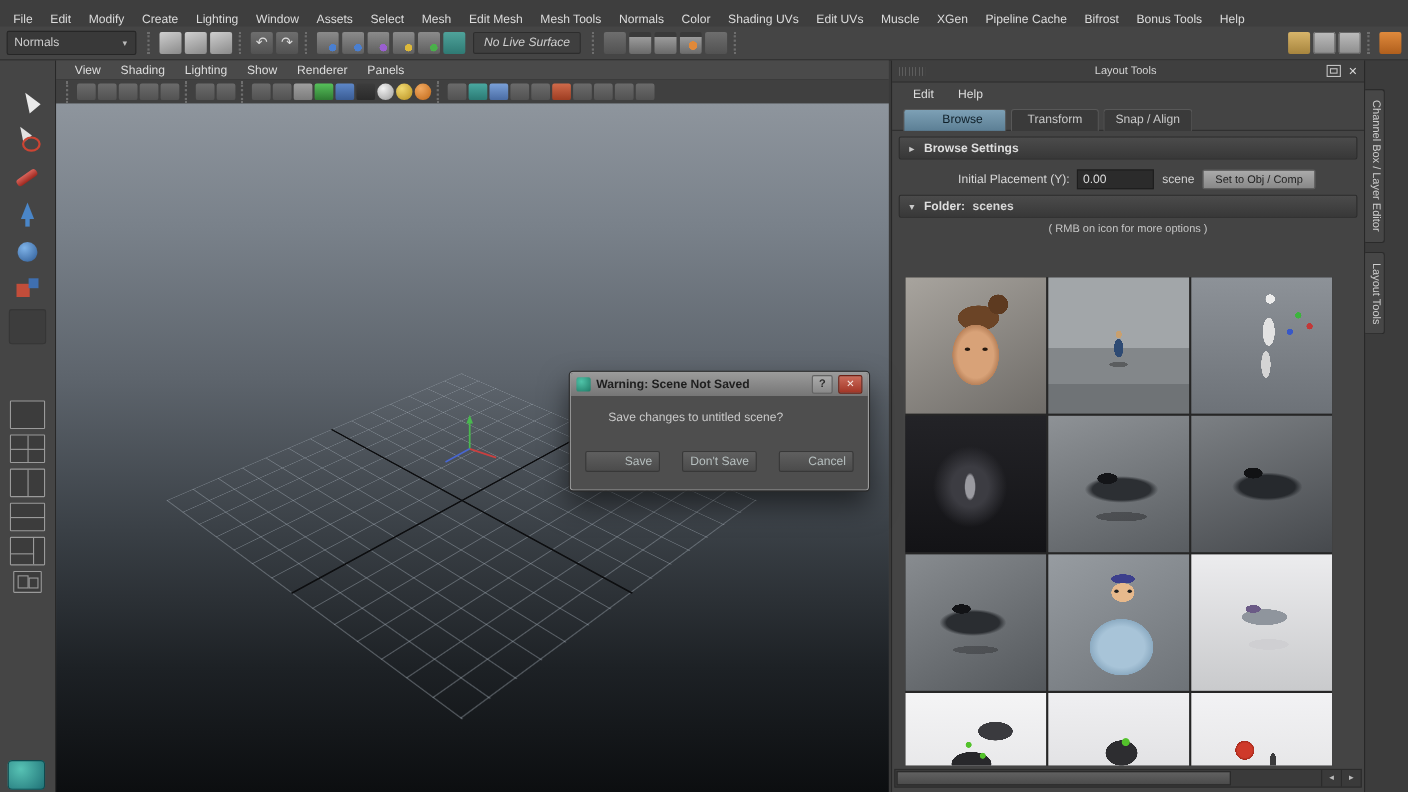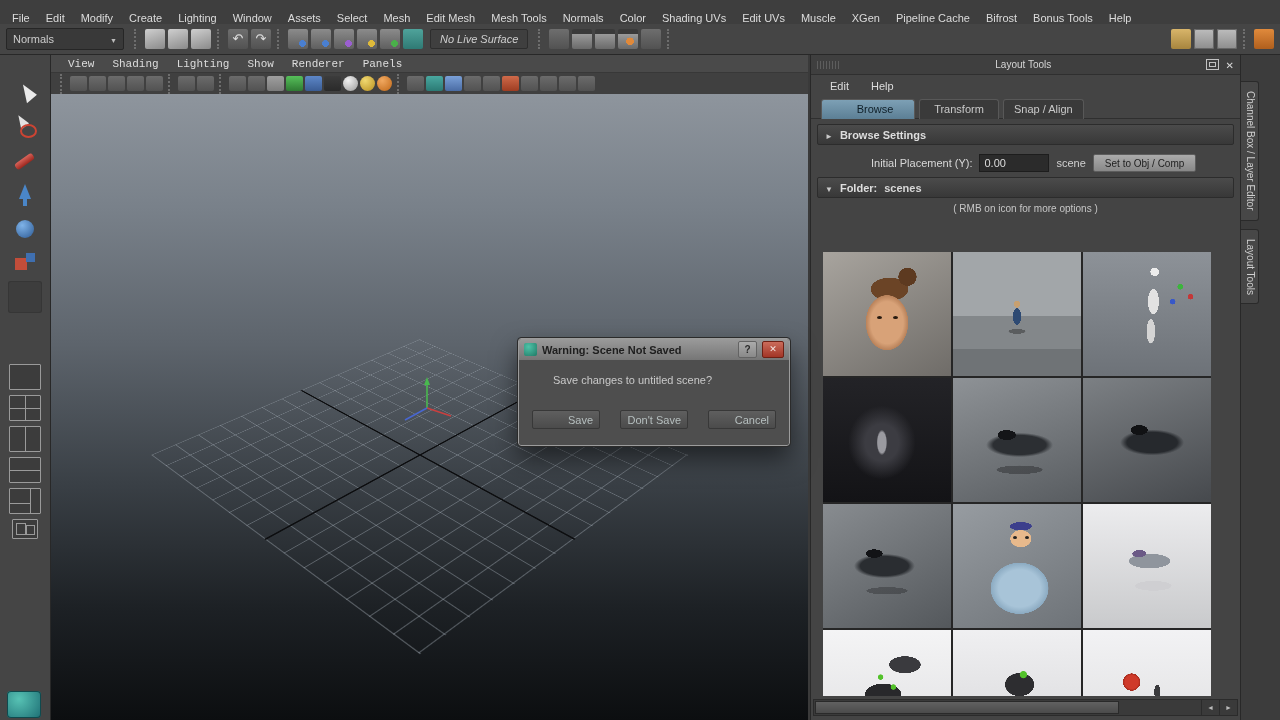--- a/index.html
+++ b/index.html
@@ -66,21 +66,21 @@
   .lb-three::before{content:"";position:absolute;inset:0;
     background:linear-gradient(#9a9a9a,#9a9a9a) 70% 0/1px 100% no-repeat,linear-gradient(#9a9a9a,#9a9a9a) 0 60%/70% 1px no-repeat;}
   .lb-pair{height:18px;width:24px;}
   .lb-pair::before{content:"";position:absolute;left:3px;top:3px;width:8px;height:10px;border:1px solid #9a9a9a;}
   .lb-pair::after{content:"";position:absolute;right:2px;top:5px;width:7px;height:8px;border:1px solid #9a9a9a;}
   #maya-logo{position:absolute;left:7px;bottom:2px;width:34px;height:27px;border-radius:4px;
     background:radial-gradient(circle at 35% 30%,#57c2b4,#1d6e74);box-shadow:inset 0 0 0 1px #0f4a4e;}
 
   
   #viewport{position:absolute;left:51px;top:55px;width:757px;height:665px;background:#444;}
-  #vp-menus{height:17px;display:flex;align-items:center;background:#4a4a4a;border-bottom:1px solid #383838;padding-left:8px;font-family:Liberation Mono, monospace;}
+  #vp-menus{height:17px;display:flex;align-items:center;background:#4a4a4a;border-bottom:1px solid #383838;padding-left:8px;}
   .vm{padding:0 9px;color:#ddd;}
   #vp-icons{height:21px;display:flex;align-items:center;gap:2px;background:#404040;border-bottom:1px solid #2e2e2e;padding:0 6px;}
   .vi{width:17px;height:15px;border-radius:2px;background:linear-gradient(#6b6b6b,#525252);flex:none;}
   .vi.vlt{background:linear-gradient(#9f9f9f,#7c7c7c);}
   .vi.vg{background:linear-gradient(#56c05a,#2f7a33);}
   .vi.vb{background:linear-gradient(#5d87c8,#3a5c94);}
   .vi.vb2{background:linear-gradient(#7aa0d8,#4a6ca4);}
   .vi.vt{background:linear-gradient(#49a8a0,#2b7a74);}
   .vi.vd{background:linear-gradient(#3c3c3c,#2a2a2a);}
   .vi.vr{background:linear-gradient(#cf6a4a,#9e3d22);}

